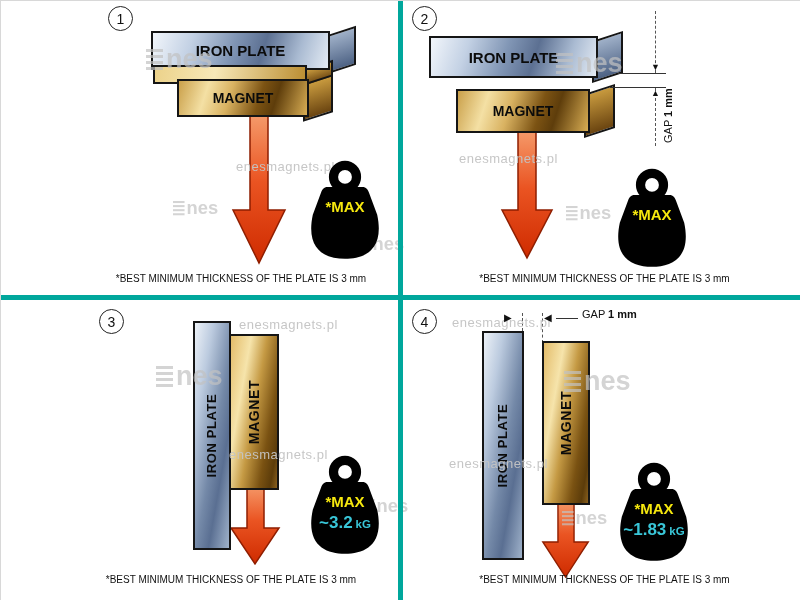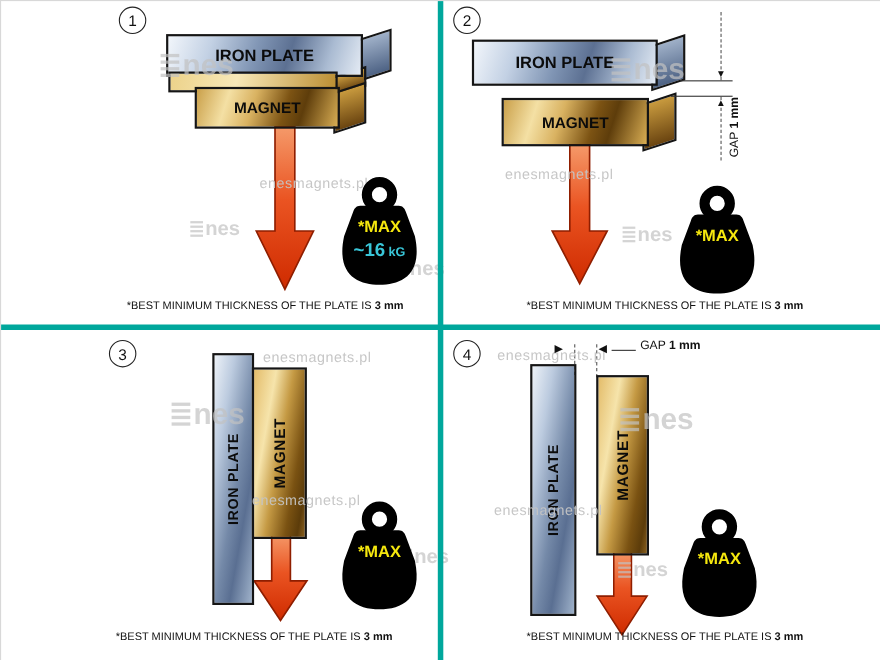--- a/index.html
+++ b/index.html
@@ -27,21 +27,21 @@
 
   .arrow{position:absolute;z-index:2}
   .weight{position:absolute;z-index:4;width:92px;height:104px}
   .weight svg{width:100%;height:100%;display:block}
   .wtxt{position:absolute;left:0;right:0;top:38px;text-align:center;line-height:1.3}
   .wmax{color:#f6e80e;font-size:15px;font-weight:700}
   .wval{color:#39c6d8;font-size:17px;font-weight:700}
   .wunit{font-size:11.5px;margin-left:3px}
 
   .caption{position:absolute;font-size:10px;color:#111;text-align:center;z-index:5}
-  .caption b{font-weight:700}
+  .caption b{font-weight:400}
 
   .wm{position:absolute;color:#c4c4c4;font-size:13px;letter-spacing:.5px;z-index:4;opacity:.95}
   .logo{position:absolute;z-index:4;display:flex;align-items:center;gap:3px;opacity:.7}
   .logo .bars{display:flex;flex-direction:column;gap:3px}
   .logo .bars i{width:17px;height:3px;background:#c2c2c2;display:block}
   .logo .ltxt{color:#c2c2c2;font-size:27px;font-weight:700;line-height:.8}
   .sm{transform:scale(.68);transform-origin:left top}
 
   .ext{position:absolute;background:#333;z-index:4}
   .dash{position:absolute;border-left:1px dashed #555;width:0;z-index:2}
@@ -115,21 +115,20 @@
       <span class="ltxt">nes</span>
     </div>
 
     <div class="weight" style="left:298px;top:158px">
       <svg viewBox="0 0 100 112">
         <circle cx="50" cy="19" r="12.5" fill="none" stroke="#000" stroke-width="10"></circle>
         <path d="M31,30 L69,30 C73,30 75,33 76,36 L85,60 C93,98 72,108 50,108 C28,108 7,98 15,60 L24,36 C25,33 27,30 31,30 Z" fill="#000"></path>
       </svg>
       <div class="wtxt">
         <div class="wmax">*MAX</div>
-        <div class="wval"><span>~16</span><span class="wunit">kG</span></div>
       </div>
     </div>
 
     <div class="caption" style="left:70px;top:272px;width:340px">
       <span>*BEST MINIMUM THICKNESS OF THE PLATE IS</span>
       <b>3 mm</b>
     </div>
   </div>
 
   <div class="panel" id="p2">
@@ -233,20 +232,21 @@
       <span class="ltxt">nes</span>
     </div>
 
     <div class="weight" style="left:298px;top:153px">
       <svg viewBox="0 0 100 112">
         <circle cx="50" cy="19" r="12.5" fill="none" stroke="#000" stroke-width="10"></circle>
         <path d="M31,30 L69,30 C73,30 75,33 76,36 L85,60 C93,98 72,108 50,108 C28,108 7,98 15,60 L24,36 C25,33 27,30 31,30 Z" fill="#000"></path>
       </svg>
       <div class="wtxt">
         <div class="wmax">*MAX</div>
+        <div class="wval"><span>~3.2</span><span class="wunit">kG</span></div>
       </div>
     </div>
 
     <div class="caption" style="left:55px;top:273px;width:350px">
       <span>*BEST MINIMUM THICKNESS OF THE PLATE IS</span>
       <b>3 mm</b>
     </div>
   </div>
 
   <div class="panel" id="p4">
@@ -296,20 +296,21 @@
       <span class="ltxt">nes</span>
     </div>
 
     <div class="weight" style="left:204px;top:160px">
       <svg viewBox="0 0 100 112">
         <circle cx="50" cy="19" r="12.5" fill="none" stroke="#000" stroke-width="10"></circle>
         <path d="M31,30 L69,30 C73,30 75,33 76,36 L85,60 C93,98 72,108 50,108 C28,108 7,98 15,60 L24,36 C25,33 27,30 31,30 Z" fill="#000"></path>
       </svg>
       <div class="wtxt">
         <div class="wmax">*MAX</div>
+        <div class="wval"><span>~1.83</span><span class="wunit">kG</span></div>
       </div>
     </div>
 
     <div class="caption" style="left:8px;top:273px;width:385px">
       <span>*BEST MINIMUM THICKNESS OF THE PLATE IS</span>
       <b>3 mm</b>
     </div>
   </div>
 
   <div class="divider div-v"></div>

